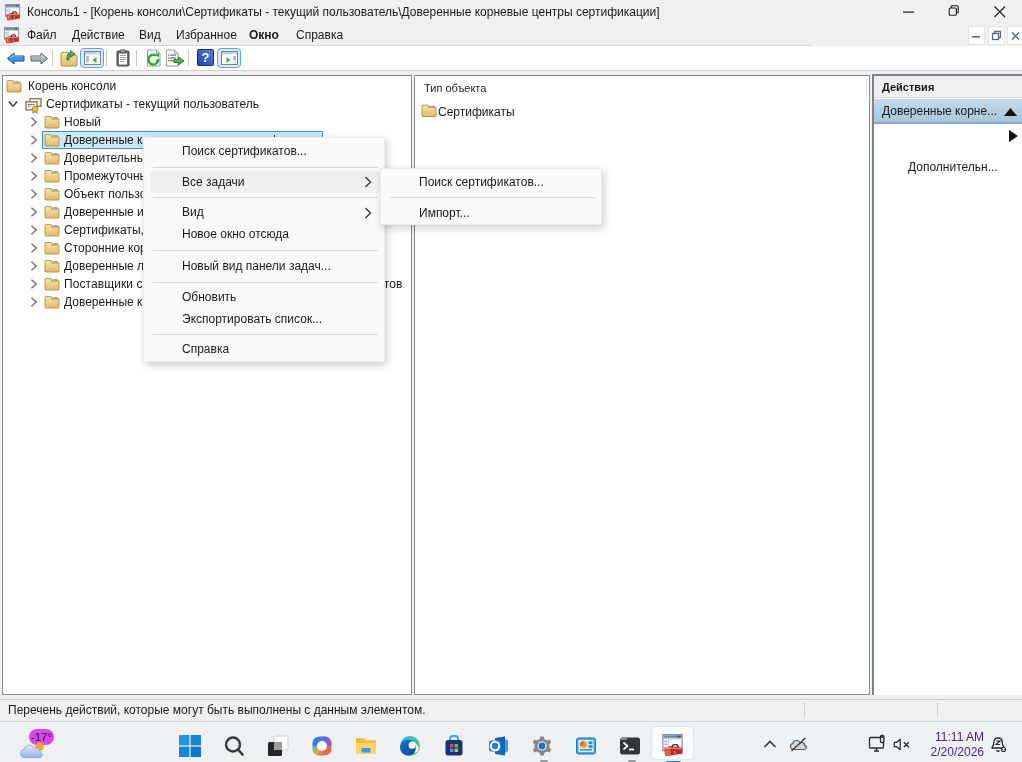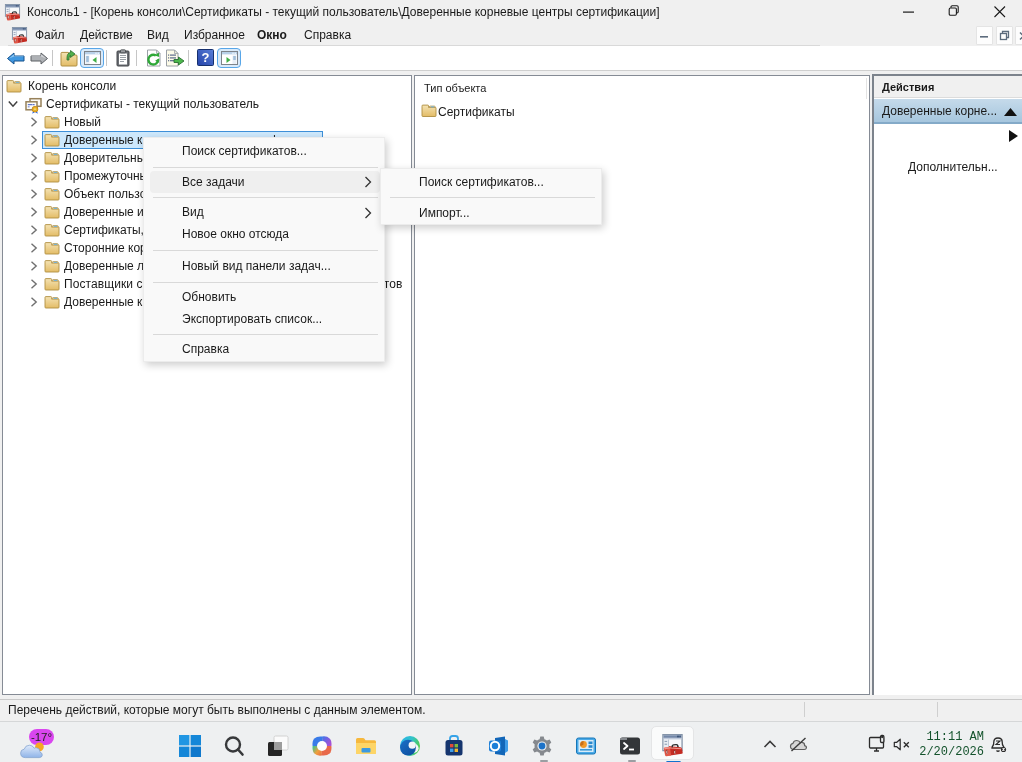--- a/index.html
+++ b/index.html
@@ -6,21 +6,21 @@
   html,body { width:1022px; height:762px; overflow:hidden; }
   body { font-family:"Liberation Sans", sans-serif; color:#1a1a1a; background:#f0f0f0; position:relative; }
   .abs { position:absolute; }
   .t12 { font-size:12px; line-height:18px; white-space:nowrap; }
 
   
   #titlebar { position:absolute; left:0; top:0; width:1022px; height:24px; background:#f0f0f0; }
   #title-text { position:absolute; left:27px; top:0; height:24px; line-height:25px; font-size:12px; white-space:nowrap; }
 
   
-  #menubar { position:absolute; left:8px; top:24px; width:812px; height:22px; background:#f0f0f0; border-bottom:1px solid #d9d9d9; }
+  #menubar { position:absolute; left:0; top:24px; width:812px; height:22px; background:#f0f0f0; border-bottom:1px solid #d9d9d9; }
   .mitem { position:absolute; top:0; height:22px; line-height:23px; font-size:12px; }
   .chbtn { position:absolute; top:1.5px; width:17px; height:19px; background:#fdfdfd; border:1px solid #e4e4e4; border-radius:1px; }
 
   
   #toolbar { position:absolute; left:0; top:46px; width:1022px; height:25px; background:#fff; border-bottom:1px solid #cfcfcf; }
   .tsep { position:absolute; top:4px; width:1px; height:16px; background:#c6c6c6; }
   .tbtn { position:absolute; top:2px; width:24px; height:20px; border:1px solid #58a6e8; border-radius:4px; background:#d9eafa; }
 
   
   .pane { position:absolute; background:#fff; border:1px solid #858b95; }
@@ -466,21 +466,21 @@
   <svg class="abs" style="left:868px; top:12px;" width="20" height="20" viewBox="0 0 20 20" fill="none" stroke="#2b2b2b" stroke-width="1.3">
     <rect x="1.5" y="3.5" width="14" height="10.5" rx="1"></rect>
     <path d="M6 17 L11 17 M8.5 14 L8.5 17"></path>
     <rect x="12.5" y="1.5" width="3.4" height="7" rx="1.2" fill="#eef0f1"></rect>
     <circle cx="14.2" cy="3" r="0.5" fill="#2b2b2b"></circle>
   </svg>
   <svg class="abs" style="left:893px; top:15.5px;" width="18" height="13" viewBox="0 0 18 13">
     <path d="M1.3 4.3 L3.8 4.3 L7.2 1.2 L7.2 11.8 L3.8 8.7 L1.3 8.7 Z" fill="none" stroke="#2b2b2b" stroke-width="1.2" stroke-linejoin="round"></path>
     <path d="M10.8 4.2 L15.8 9.2 M15.8 4.2 L10.8 9.2" stroke="#2b2b2b" stroke-width="1.3"></path>
   </svg>
-  <div class="tray" style="left:900px; top:8px; width:84px; text-align:right; line-height:15px; color:#14532d;font-family:Liberation Mono, monospace;">11:11 AM<br>2/20/2026</div>
+  <div class="tray" style="left:900px; top:8px; width:84px; text-align:right; line-height:15px; color:#4c1d95;">11:11 AM<br>2/20/2026</div>
   <svg class="abs" style="left:989px; top:12px;" width="18" height="20" viewBox="0 0 18 20" fill="none" stroke="#2b2b2b" stroke-width="1.3">
     <path d="M3 14 Q3 13 3.8 12 Q4.8 10.8 4.8 8 Q4.8 4 9 4 Q13.2 4 13.2 8 Q13.2 10.8 14.2 12 Q15 13 15 14 Z"></path>
     <path d="M7.5 16.5 Q9 18 10.5 16.5" stroke-width="1.4"></path>
     <path d="M7 7 L11 7 L7 10.5 L11 10.5" stroke-width="1.1"></path>
     <circle cx="14.5" cy="15.5" r="2.6" fill="#2b2b2b" stroke="none"></circle>
     <path d="M13.4 14.6 L15.6 14.6 L13.4 16.4 L15.6 16.4" stroke="#fff" stroke-width="0.9"></path>
   </svg>
 </div>
 
 <div id="cmenu">

